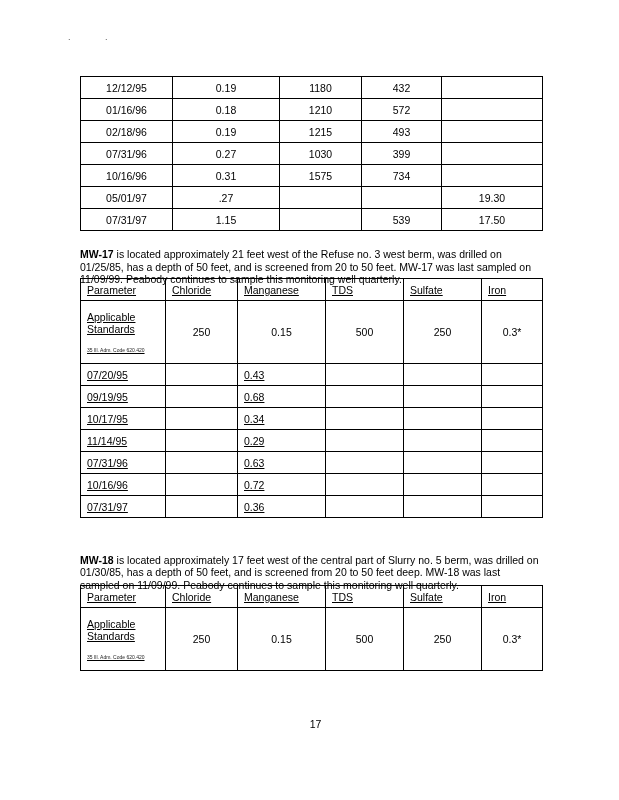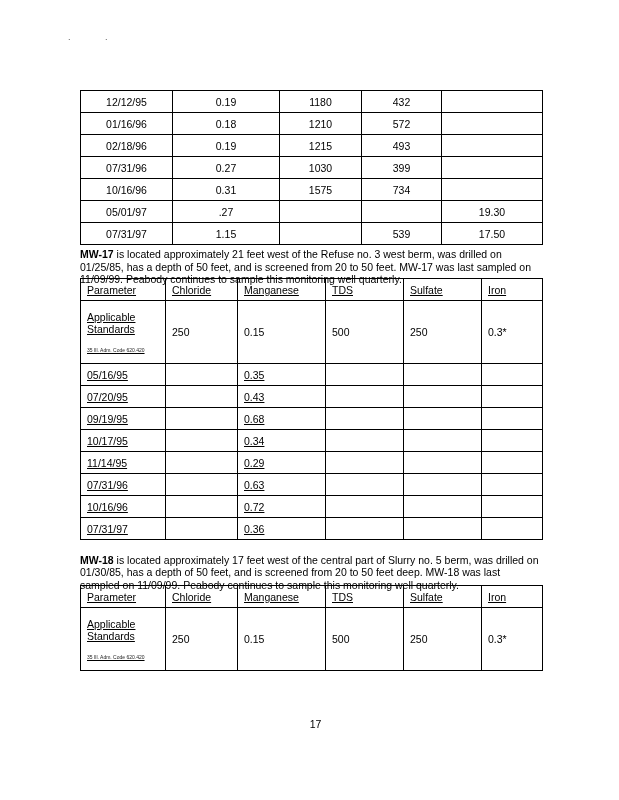--- a/index.html
+++ b/index.html
@@ -38,21 +38,21 @@
     vertical-align: middle;
     white-space: nowrap;
   }
   td.c { text-align: center; }
   td.l { text-align: left; text-decoration: underline; }
 
   
   .tbl-top {
     position: absolute;
     left: 80px;
-    top: 90px;
+    top: 76px;
     width: 462px;
   }
 
   
   .para {
     position: absolute;
     font-size: 10.5px;
     line-height: 12.6px;
     width: 462px;
     text-align: left;
@@ -89,20 +89,21 @@
     display: block;
     margin-top: 12px;
     font-size: 5px;
     line-height: 6px;
     color: #222;
   }
   .std-val {
     height: 62px !important;
     vertical-align: top;
     padding-top: 4px;
+    text-align: center;
   }
 
   .pagenum {
     position: absolute;
     left: 12px;
     right: 0;
     top: 718px;
     text-align: center;
     font-size: 10.5px;
   }
@@ -203,28 +204,20 @@
           <span class="t2">Standards</span>
           <span class="fine">35 Ill. Adm. Code 620.420</span>
         </td>
         <td class="std-val">250</td>
         <td class="std-val">0.15</td>
         <td class="std-val">500</td>
         <td class="std-val">250</td>
         <td class="std-val">0.3*</td>
       </tr>
       <tr>
-        <td class="l">05/16/95</td>
-        <td class="c"></td>
-        <td class="l">0.35</td>
-        <td class="c"></td>
-        <td class="c"></td>
-        <td class="c"></td>
-      </tr>
-      <tr>
         <td class="l">07/20/95</td>
         <td class="c"></td>
         <td class="l">0.43</td>
         <td class="c"></td>
         <td class="c"></td>
         <td class="c"></td>
       </tr>
       <tr>
         <td class="l">09/19/95</td>
         <td class="c"></td>

